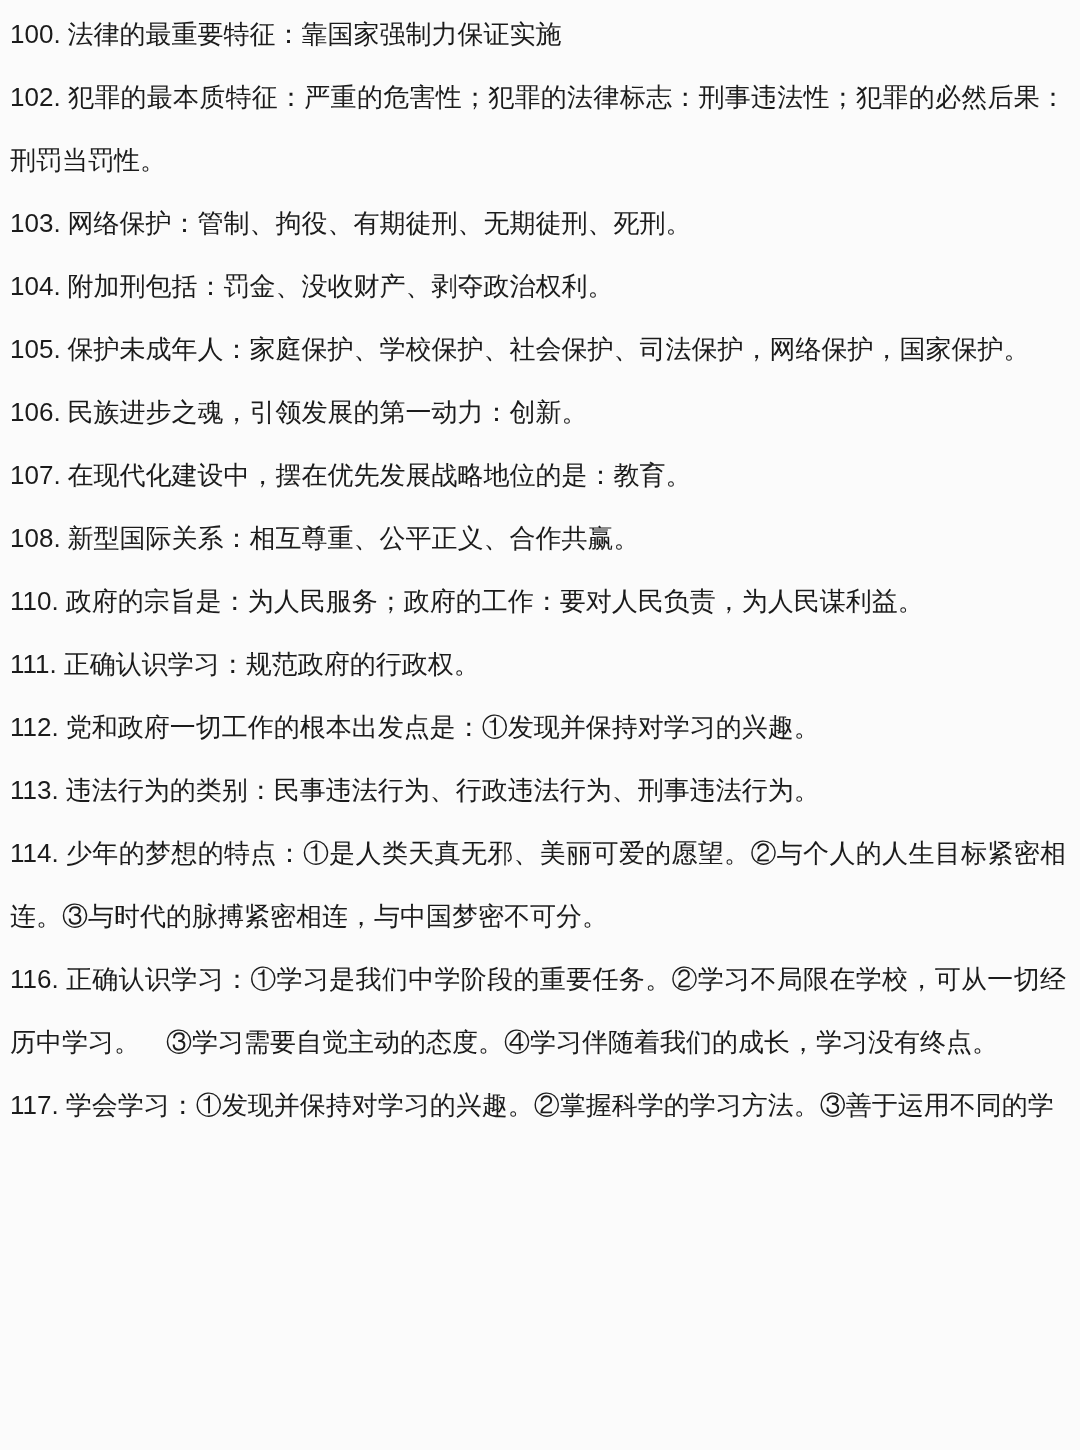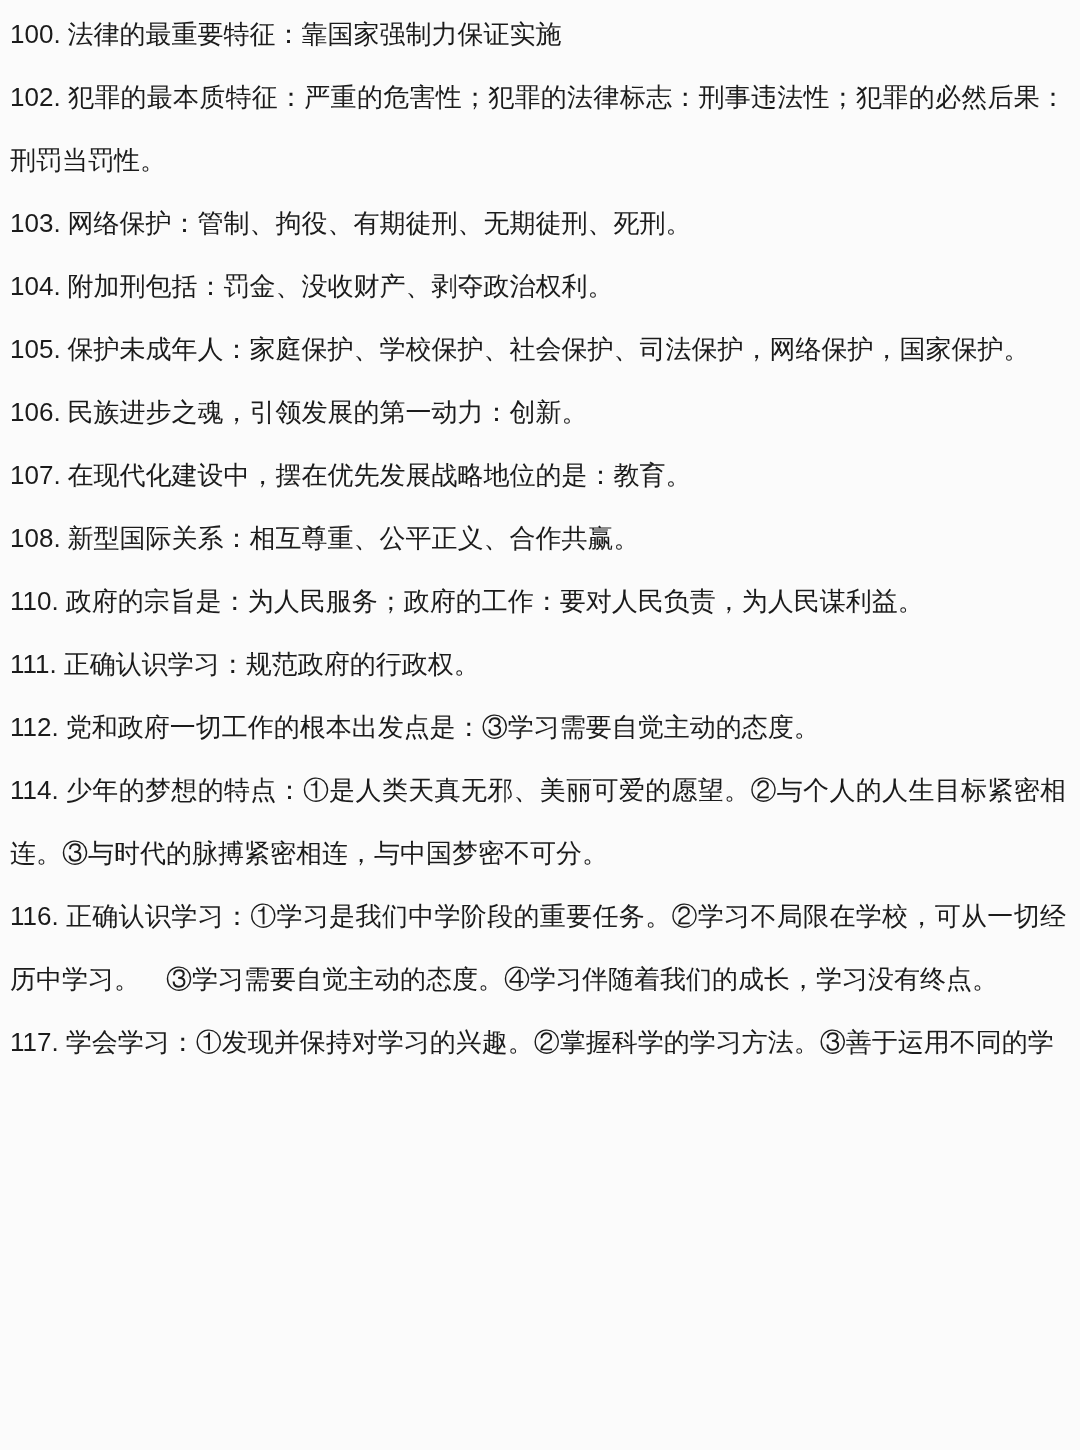--- a/index.html
+++ b/index.html
@@ -46,17 +46,18 @@
     <p class="item"><span class="num">100.</span><span class="head">法律的最重要特征：</span><span class="body">靠国家强制力保证实施</span></p>
     <p class="item"><span class="num">102.</span><span class="head">犯罪的最本质特征：</span><span class="body">严重的危害性；犯罪的法律标志：刑事违法性；犯罪的必然后果：刑罚当罚性。</span></p>
     <p class="item"><span class="num">103.</span><span class="head">网络保护：</span><span class="body">管制、拘役、有期徒刑、无期徒刑、死刑。</span></p>
     <p class="item"><span class="num">104.</span><span class="head">附加刑包括：</span><span class="body">罚金、没收财产、剥夺政治权利。</span></p>
     <p class="item"><span class="num">105.</span><span class="head">保护未成年人：</span><span class="body">家庭保护、学校保护、社会保护、司法保护，网络保护，国家保护。</span></p>
     <p class="item"><span class="num">106.</span><span class="head">民族进步之魂，引领发展的第一动力：</span><span class="body">创新。</span></p>
     <p class="item"><span class="num">107.</span><span class="head">在现代化建设中，摆在优先发展战略地位的是：</span><span class="body">教育。</span></p>
     <p class="item"><span class="num">108.</span><span class="head">新型国际关系：</span><span class="body">相互尊重、公平正义、合作共赢。</span></p>
     <p class="item"><span class="num">110.</span><span class="head">政府的宗旨是：</span><span class="body">为人民服务；政府的工作：要对人民负责，为人民谋利益。</span></p>
     <p class="item wide"><span class="num">111.</span><span class="head">正确认识学习：</span><span class="body">规范政府的行政权。</span></p>
-    <p class="item wide"><span class="num">112.</span><span class="head">党和政府一切工作的根本出发点是：</span><span class="body">③学习需要自觉主动的态度。</span></p>
+    <p class="item wide"><span class="num">112.</span><span class="head">党和政府一切工作的根本出发点是：</span><span class="body">①发现并保持对学习的兴趣。</span></p>
+    <p class="item wide"><span class="num">113.</span><span class="head">违法行为的类别：</span><span class="body">民事违法行为、行政违法行为、刑事违法行为。</span></p>
     <p class="item wide"><span class="num">114.</span><span class="head">少年的梦想的特点：</span><span class="body">①是人类天真无邪、美丽可爱的愿望。②与个人的人生目标紧密相连。③与时代的脉搏紧密相连，与中国梦密不可分。</span></p>
     <p class="item"><span class="num">116.</span><span class="head">正确认识学习：</span><span class="body">①学习是我们中学阶段的重要任务。②学习不局限在学校，可从一切经历中学习。　③学习需要自觉主动的态度。④学习伴随着我们的成长，学习没有终点。</span></p>
     <p class="item"><span class="num">117.</span><span class="head">学会学习：</span><span class="body">①发现并保持对学习的兴趣。②掌握科学的学习方法。③善于运用不同的学</span></p>
   </div>
 
 </body></html>

